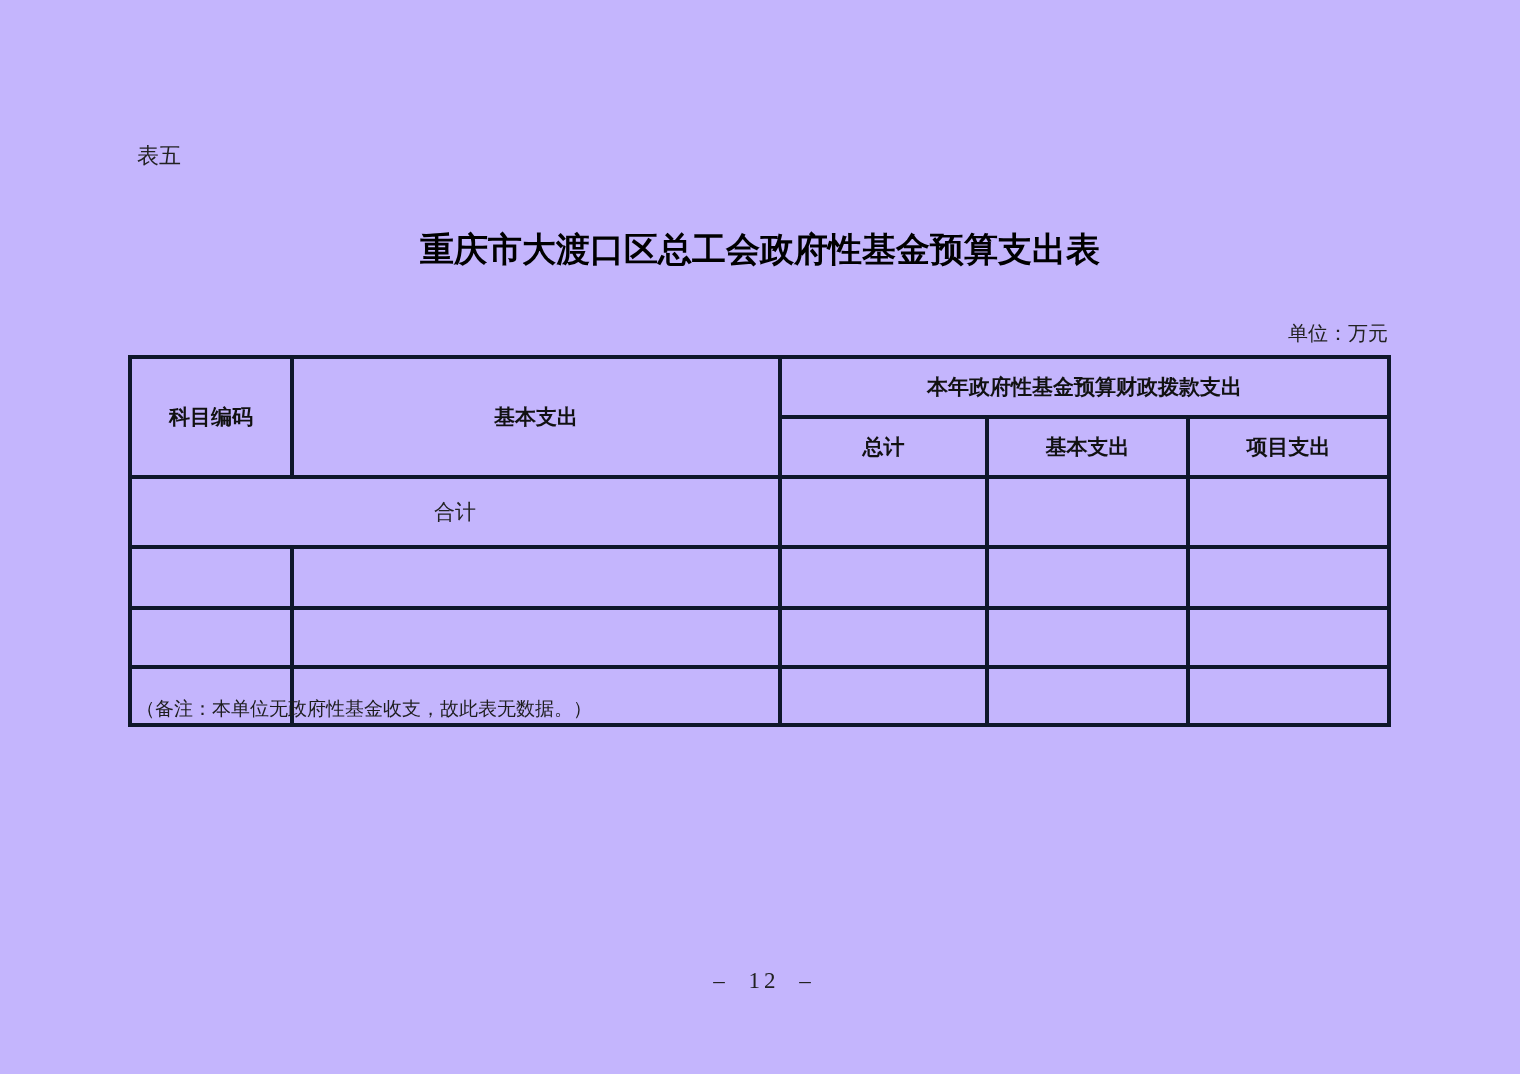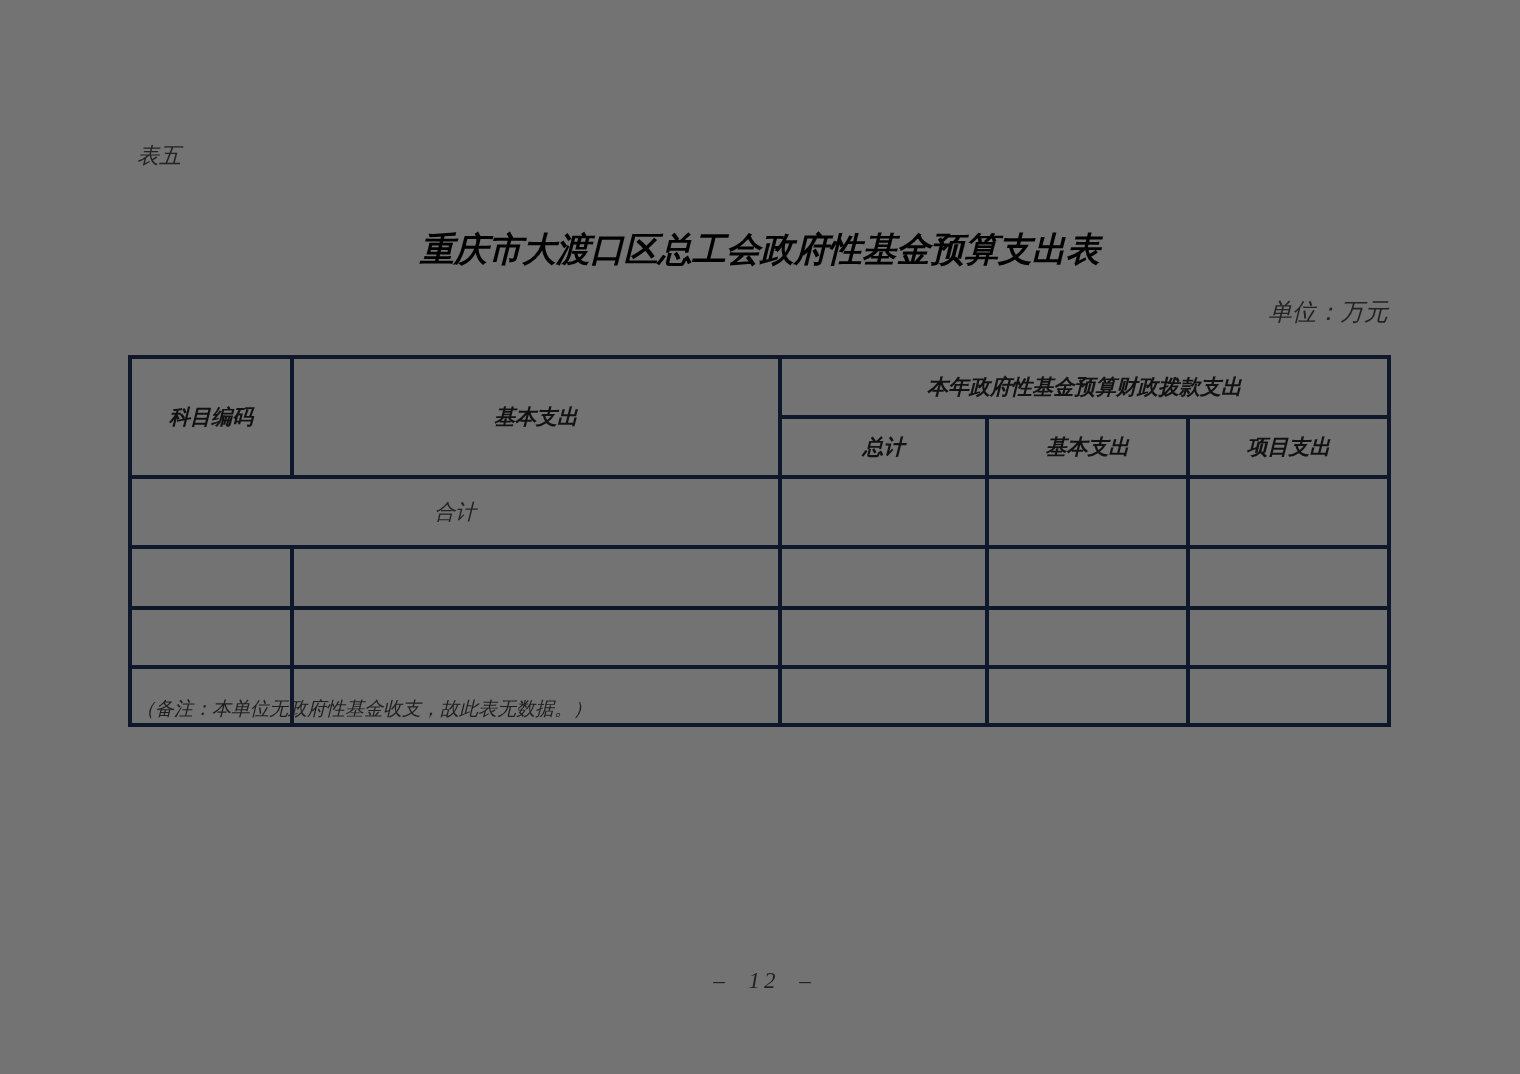--- a/index.html
+++ b/index.html
@@ -3,23 +3,22 @@
 <meta charset="utf-8">
 <style>
   * { margin: 0; padding: 0; box-sizing: border-box; }
   html, body { background: #ffffff; }
   body { font-family: "Liberation Serif", "DejaVu Serif", serif; color: #1a1a1a; }
 
   .page {
     position: relative;
     width: 1520px;
     height: 1074px;
-    background: #737373;
+    background: #c4b5fd;
     overflow: hidden;
-    font-style: italic;
   }
 
   .sheet-label {
     position: absolute;
     left: 137px;
     top: 141px;
     font-size: 22px;
     font-family: "Liberation Serif", "DejaVu Serif", serif;
     color: #222;
   }
@@ -34,22 +33,22 @@
     font-weight: bold;
     font-family: "Liberation Serif", "DejaVu Serif", serif;
     letter-spacing: 0px;
     color: #000;
     margin-top: 24px;
   }
 
   .unit-label {
     position: absolute;
     right: 132px;
-    top: 296px;
-    font-size: 24px;
+    top: 320px;
+    font-size: 20px;
     font-family: "Liberation Serif", "DejaVu Serif", serif;
     color: #222;
   }
 
   table.budget-table {
     position: absolute;
     left: 128px;
     top: 355px;
     width: 1259px;
     border-collapse: collapse;

